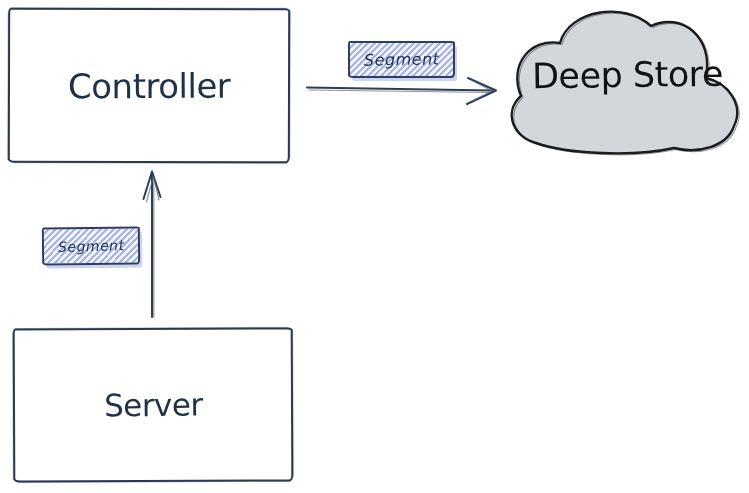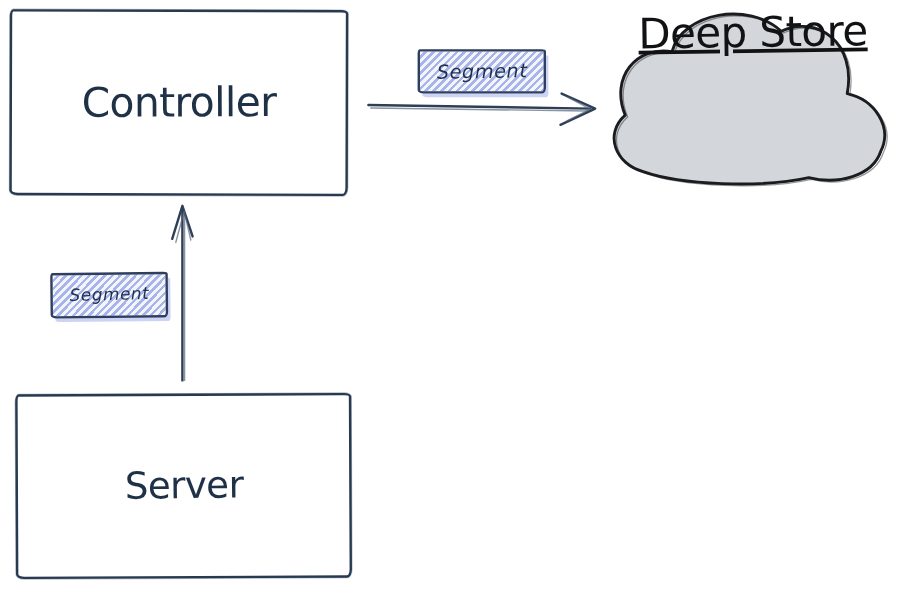--- a/index.html
+++ b/index.html
@@ -69,29 +69,28 @@
   .segment-badge-left { left: 42px; top: 227px; width: 94px; height: 34px; transform: rotate(-0.6deg); }
   .segment-badge-left .badge-label { font-size: 14px; letter-spacing: 0.5px; }
   
   .cloud-label {
     position: absolute;
     left: 513px;
     top: 8px;
     width: 229px;
     height: 149px;
     display: flex;
-    align-items: flex-start;
+    align-items: center;
     justify-content: center;
     padding-bottom: 0;
     box-sizing: border-box;
     color: #101214;
     font-size: 35px;
     letter-spacing: -0.5px;
     white-space: nowrap;
-    text-decoration: underline;
   }
   .cloud-label span {
     display: block;
     margin-bottom: 16px;
     transform: rotate(-0.8deg);
   }
 </style>
 </head>
 <body>
 

